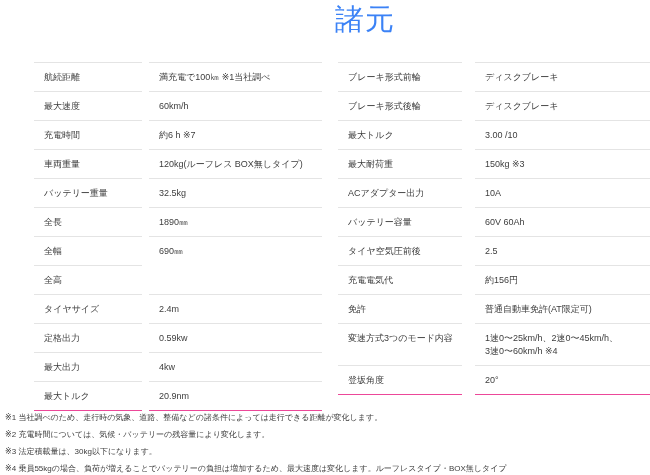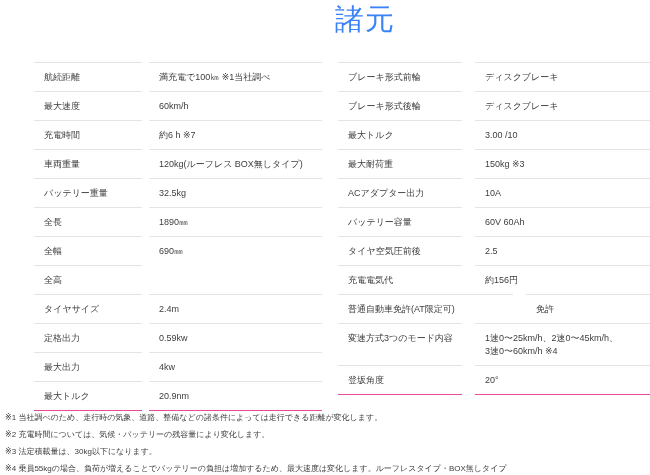--- a/index.html
+++ b/index.html
@@ -164,22 +164,22 @@
       </div>
       <div class="spec-row">
         <div class="cell cell-label">タイヤ空気圧前後</div>
         <div class="cell cell-value">2.5</div>
       </div>
       <div class="spec-row">
         <div class="cell cell-label">充電電気代</div>
         <div class="cell cell-value">約156円</div>
       </div>
       <div class="spec-row">
+        <div class="cell cell-label">免許</div>
         <div class="cell cell-value">普通自動車免許(AT限定可)</div>
-        <div class="cell cell-label">免許</div>
       </div>
       <div class="spec-row">
         <div class="cell cell-label">変速方式3つのモード内容</div>
         <div class="cell cell-value">1速0〜25km/h、2速0〜45km/h、
 3速0〜60km/h ※4</div>
       </div>
       <div class="spec-row">
         <div class="cell cell-label">登坂角度</div>
         <div class="cell cell-value">20°</div>
       </div>

